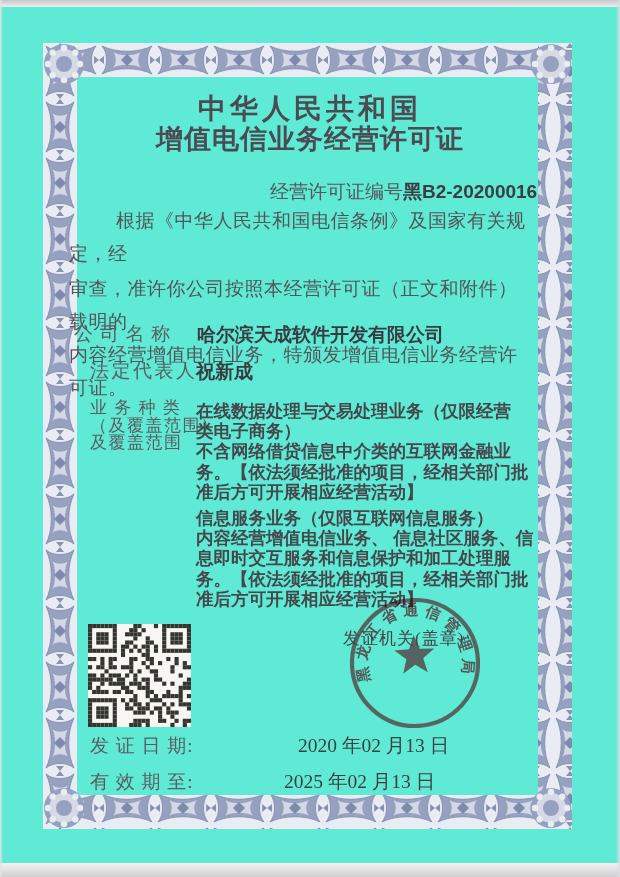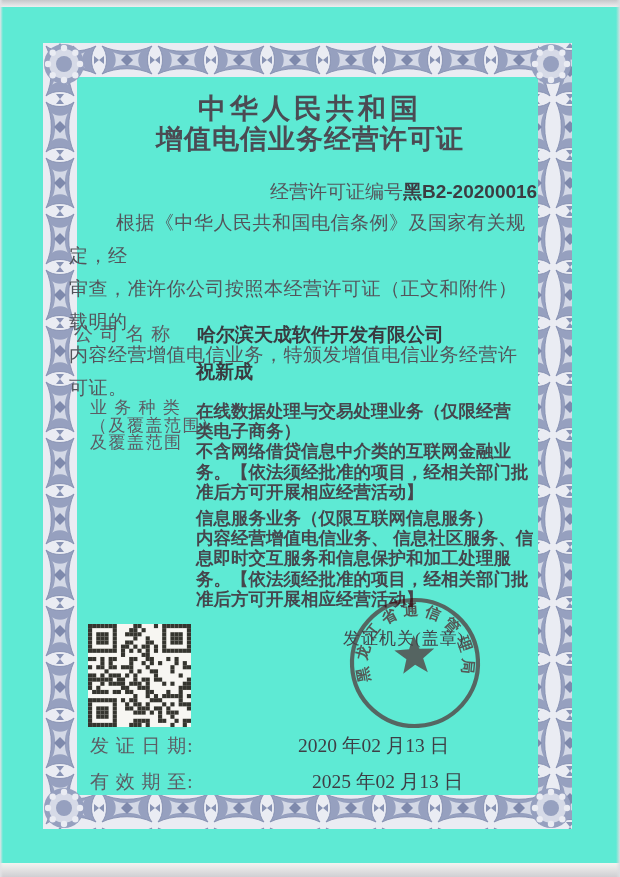--- a/index.html
+++ b/index.html
@@ -21,21 +21,21 @@
   .title1{left:0;top:90px;width:620px;text-align:center;font-size:28px;font-weight:bold;
           letter-spacing:4px;color:#4b4b53;}
   .title2{left:0;top:121px;width:620px;text-align:center;font-size:27px;font-weight:bold;
           letter-spacing:1px;color:#4b4b53;}
 
   .license-line{left:270px;top:179px;font-size:19px;color:#55555c;white-space:nowrap;}
   .license-line .num{font-family:"Liberation Sans","DejaVu Sans",sans-serif;font-weight:600;color:#3c3c42;}
 
   .intro{left:69px;top:206px;width:465px;font-size:19px;line-height:33px;color:#54545b;letter-spacing:.5px;}
   .intro .line{display:block;}
-  .intro .line.indent{text-indent:47px;}
+  .intro .line.indent{text-indent:47px;font-family:Liberation Mono, monospace;}
 
   .label{font-size:19px;color:#5c5c64;letter-spacing:1px;white-space:nowrap;}
   .value{font-family:"Liberation Sans","DejaVu Sans",sans-serif;font-weight:600;color:#3a3a40;
          white-space:nowrap;font-size:19px;}
   .ls2{letter-spacing:2.5px;}
 
   .scope-label{left:90px;top:399px;font-size:17px;line-height:17.5px;color:#5c5c64;}
   .scope-label span{display:block;white-space:nowrap;letter-spacing:1.5px;}
   .scope-values{left:196px;top:401px;width:358px;
         font-family:"Liberation Sans","DejaVu Sans",sans-serif;font-weight:600;color:#46464d;
@@ -45,21 +45,21 @@
   .scope-block span{display:block;white-space:nowrap;}
 
   .qr{left:88px;top:624px;}
   .seal-caption{left:343px;top:627px;font-size:17px;color:#434349;letter-spacing:1px;z-index:2;}
   .seal{left:347px;top:595px;mix-blend-mode:multiply;opacity:.92;transform:rotate(-3deg);}
 
   .row-issue-label{left:90px;top:733px;text-align:center;}
   .row-issue-value{left:298px;top:732px;font-size:19.5px;font-weight:normal;
                    font-family:"Liberation Serif","DejaVu Serif",serif;color:#3e3e45;}
   .row-valid-label{left:90px;top:769px;}
-  .row-valid-value{left:312px;top:768px;font-size:19.5px;font-weight:normal;
+  .row-valid-value{left:284px;top:768px;font-size:19.5px;font-weight:normal;
                    font-family:"Liberation Serif","DejaVu Serif",serif;color:#3e3e45;}
 </style>
 </head>
 <body>
 
 <div class="page">
 
   <svg class="abs border-frame" width="529" height="786" viewBox="0 0 529 786">
     <defs>
       <pattern id="bandH" width="56" height="34" patternUnits="userSpaceOnUse">
@@ -111,20 +111,21 @@
 
   <div class="abs intro">
     <span class="line indent">根据《中华人民共和国电信条例》及国家有关规定，经</span>
     <span class="line">审查，准许你公司按照本经营许可证（正文和附件）载明的</span>
     <span class="line">内容经营增值电信业务，特颁发增值电信业务经营许可证。</span>
   </div>
 
   <div class="abs label" style="left:74px;top:321px;text-align:right;">公 司 名 称</div>
   <div class="abs value" style="left:197px;top:322px;">哈尔滨天成软件开发有限公司</div>
 
+  <div class="abs label ls2" style="left:90px;top:358px;">法定代表人</div>
   <div class="abs value" style="left:196px;top:359px;">祝新成</div>
 
   <div class="abs scope-label">
     <span>业 务 种 类</span>
     <span>（及覆盖范围）</span>
     <span>及覆盖范围</span>
   </div>
 
   <div class="abs scope-values">
     <span class="scope-block">

